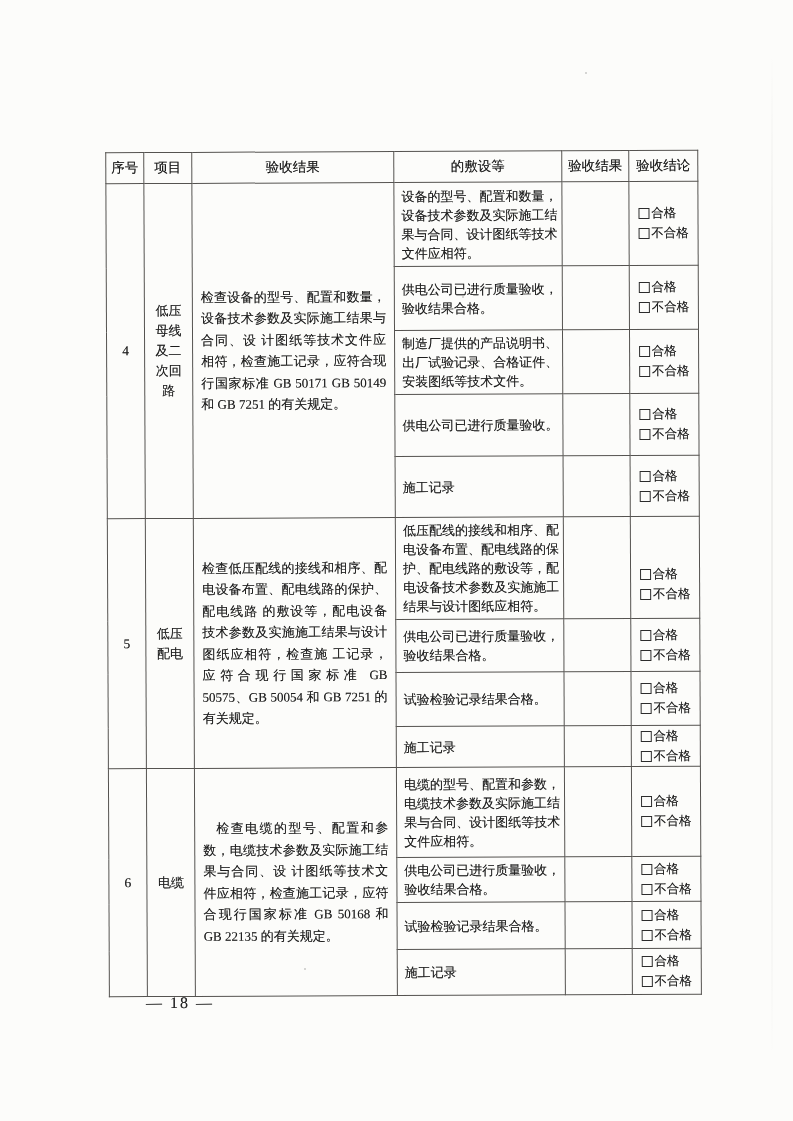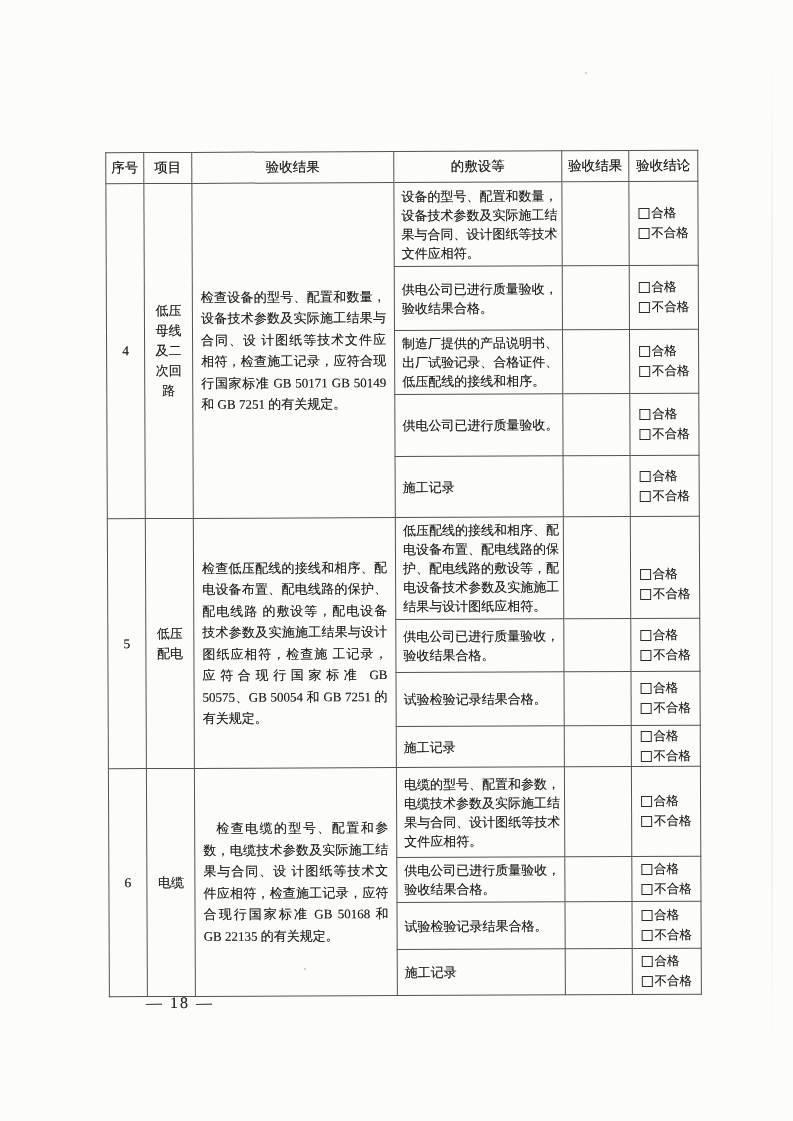--- a/index.html
+++ b/index.html
@@ -171,21 +171,21 @@
             <td class="result-cell"></td>
             <td class="conclusion-cell"><div class="opts"><div class="opt">
                   <span class="cbox"></span>
                   <span>合格</span>
                 </div><div class="opt">
                   <span class="cbox"></span>
                   <span>不合格</span>
                 </div></div></td>
           </tr>
           <tr style="height: 60px;">
-            <td class="detail-cell">制造厂提供的产品说明书、出厂试验记录、合格证件、低压配线的接线和相序。</td>
+            <td class="detail-cell">制造厂提供的产品说明书、出厂试验记录、合格证件、安装图纸等技术文件。</td>
             <td class="result-cell"></td>
             <td class="conclusion-cell"><div class="opts"><div class="opt">
                   <span class="cbox"></span>
                   <span>合格</span>
                 </div><div class="opt">
                   <span class="cbox"></span>
                   <span>不合格</span>
                 </div></div></td>
           </tr>
           <tr style="height: 62px;">

